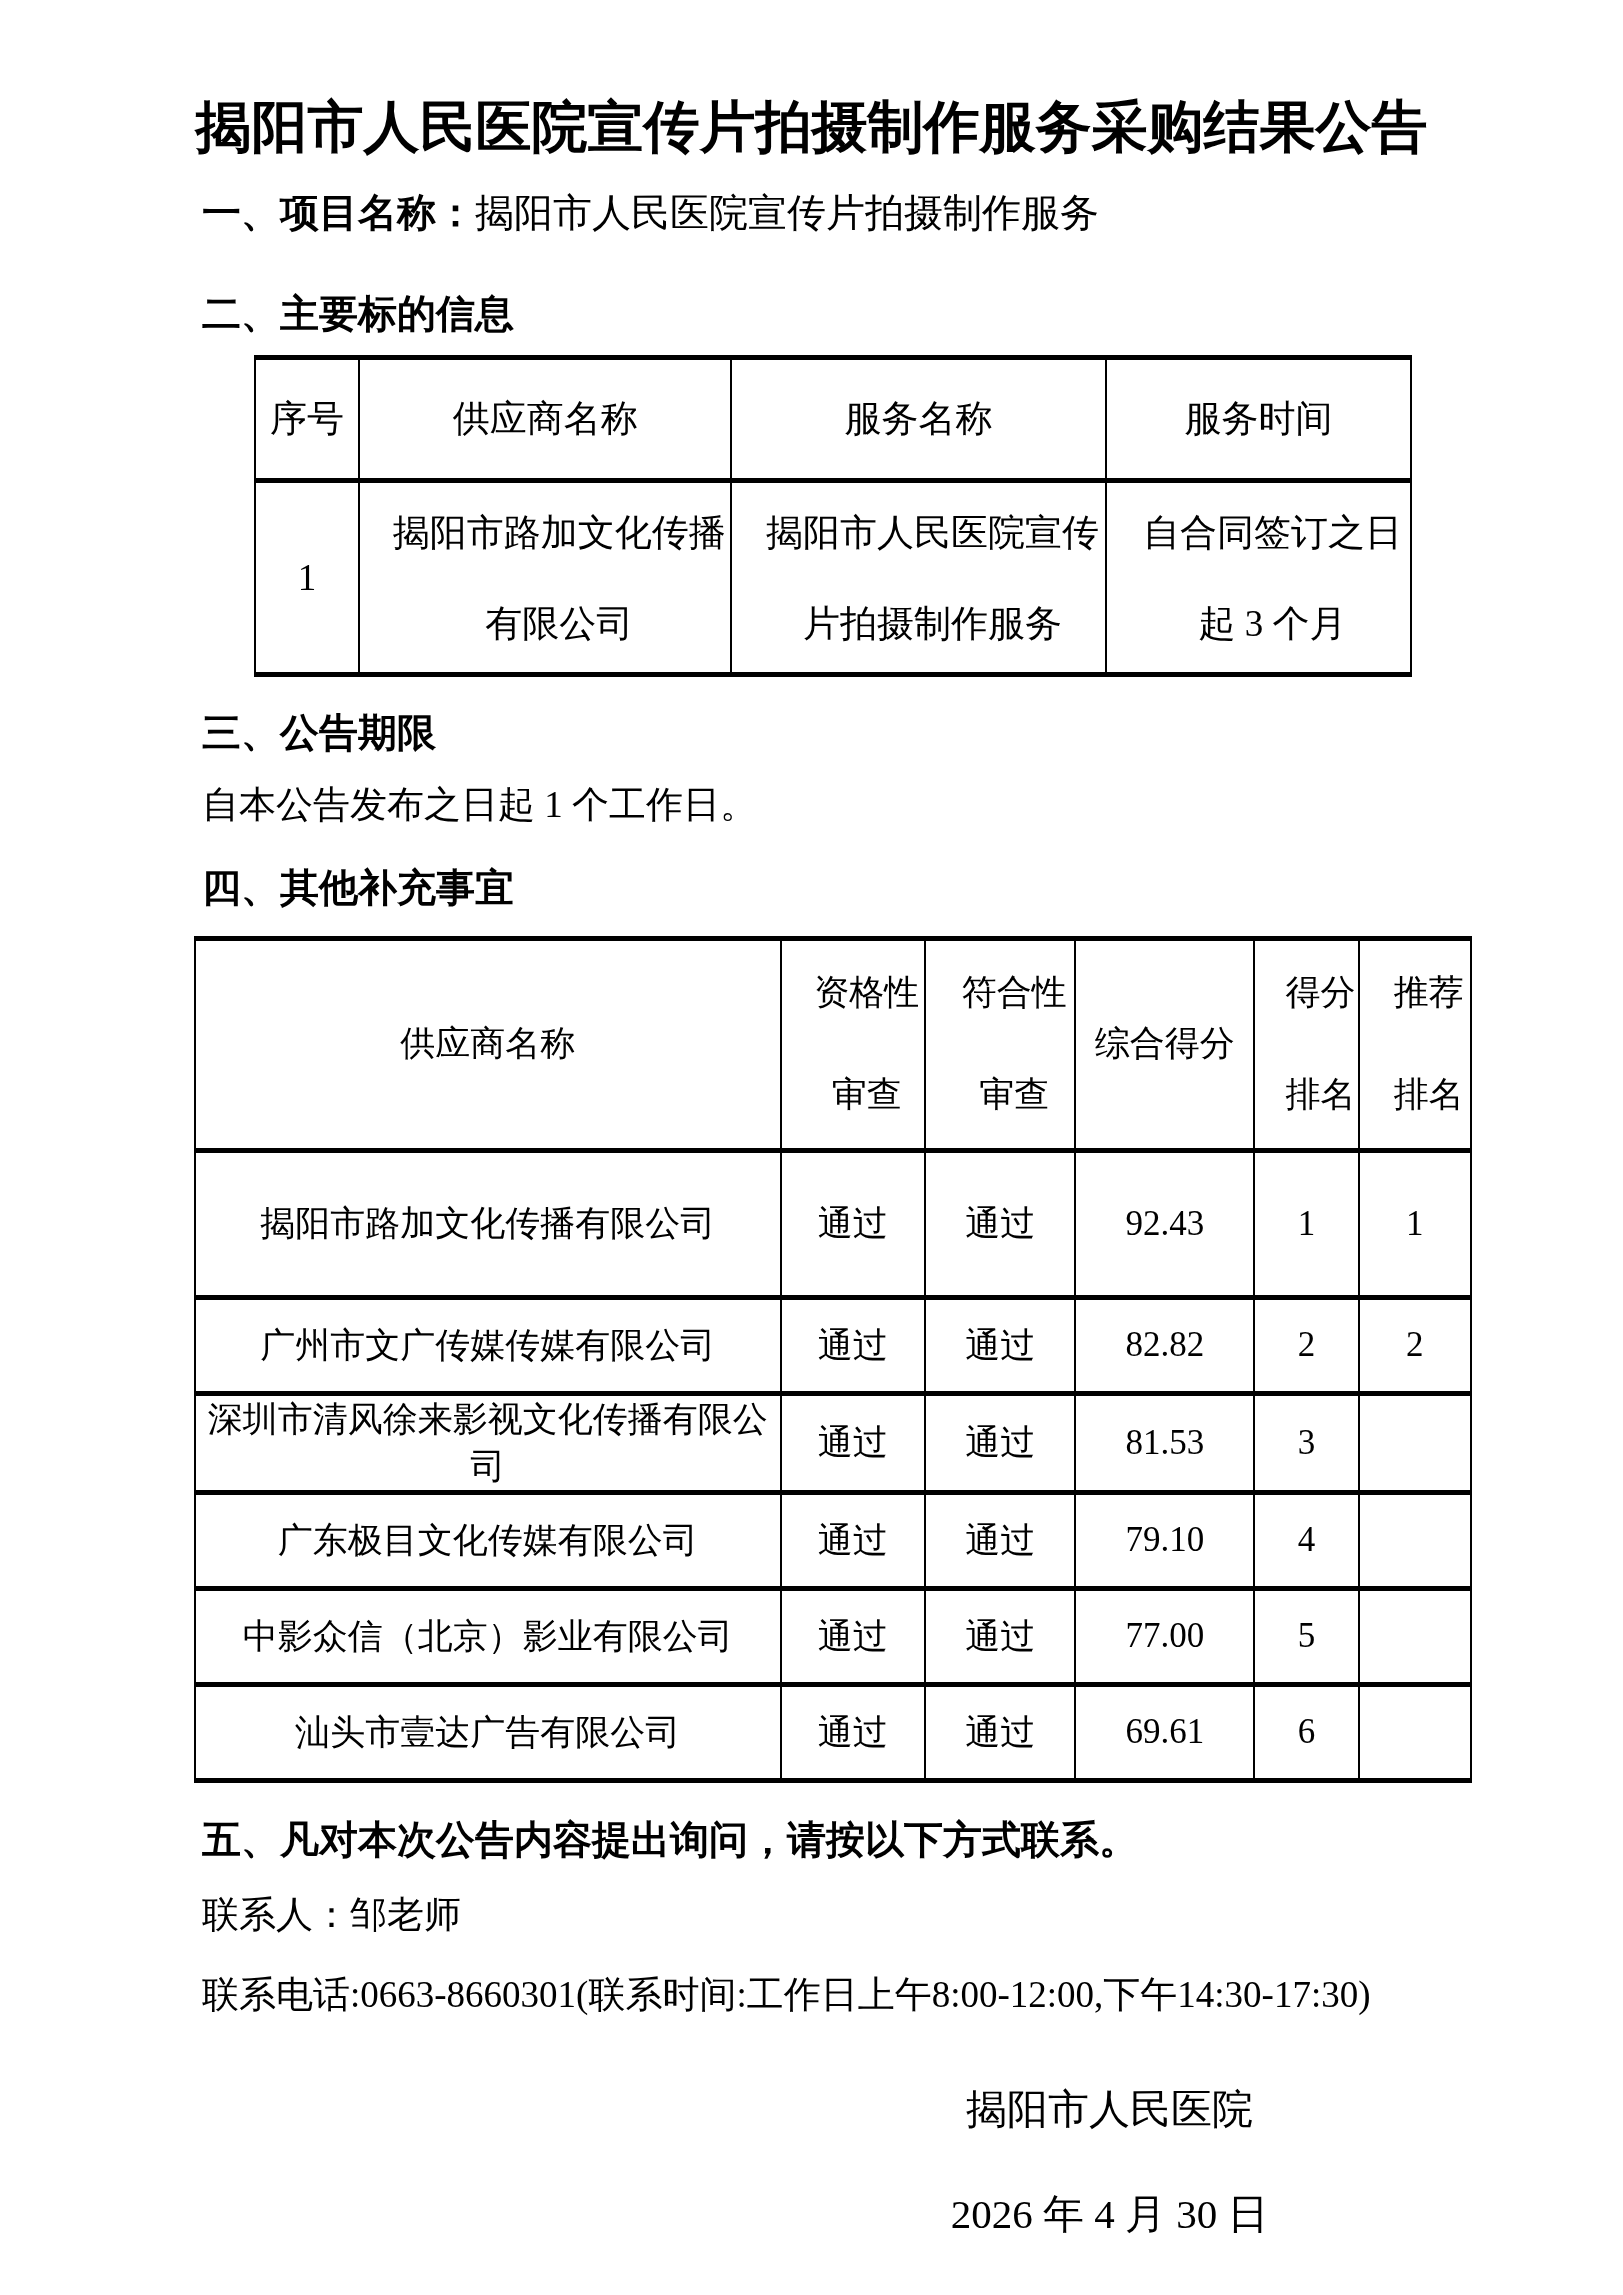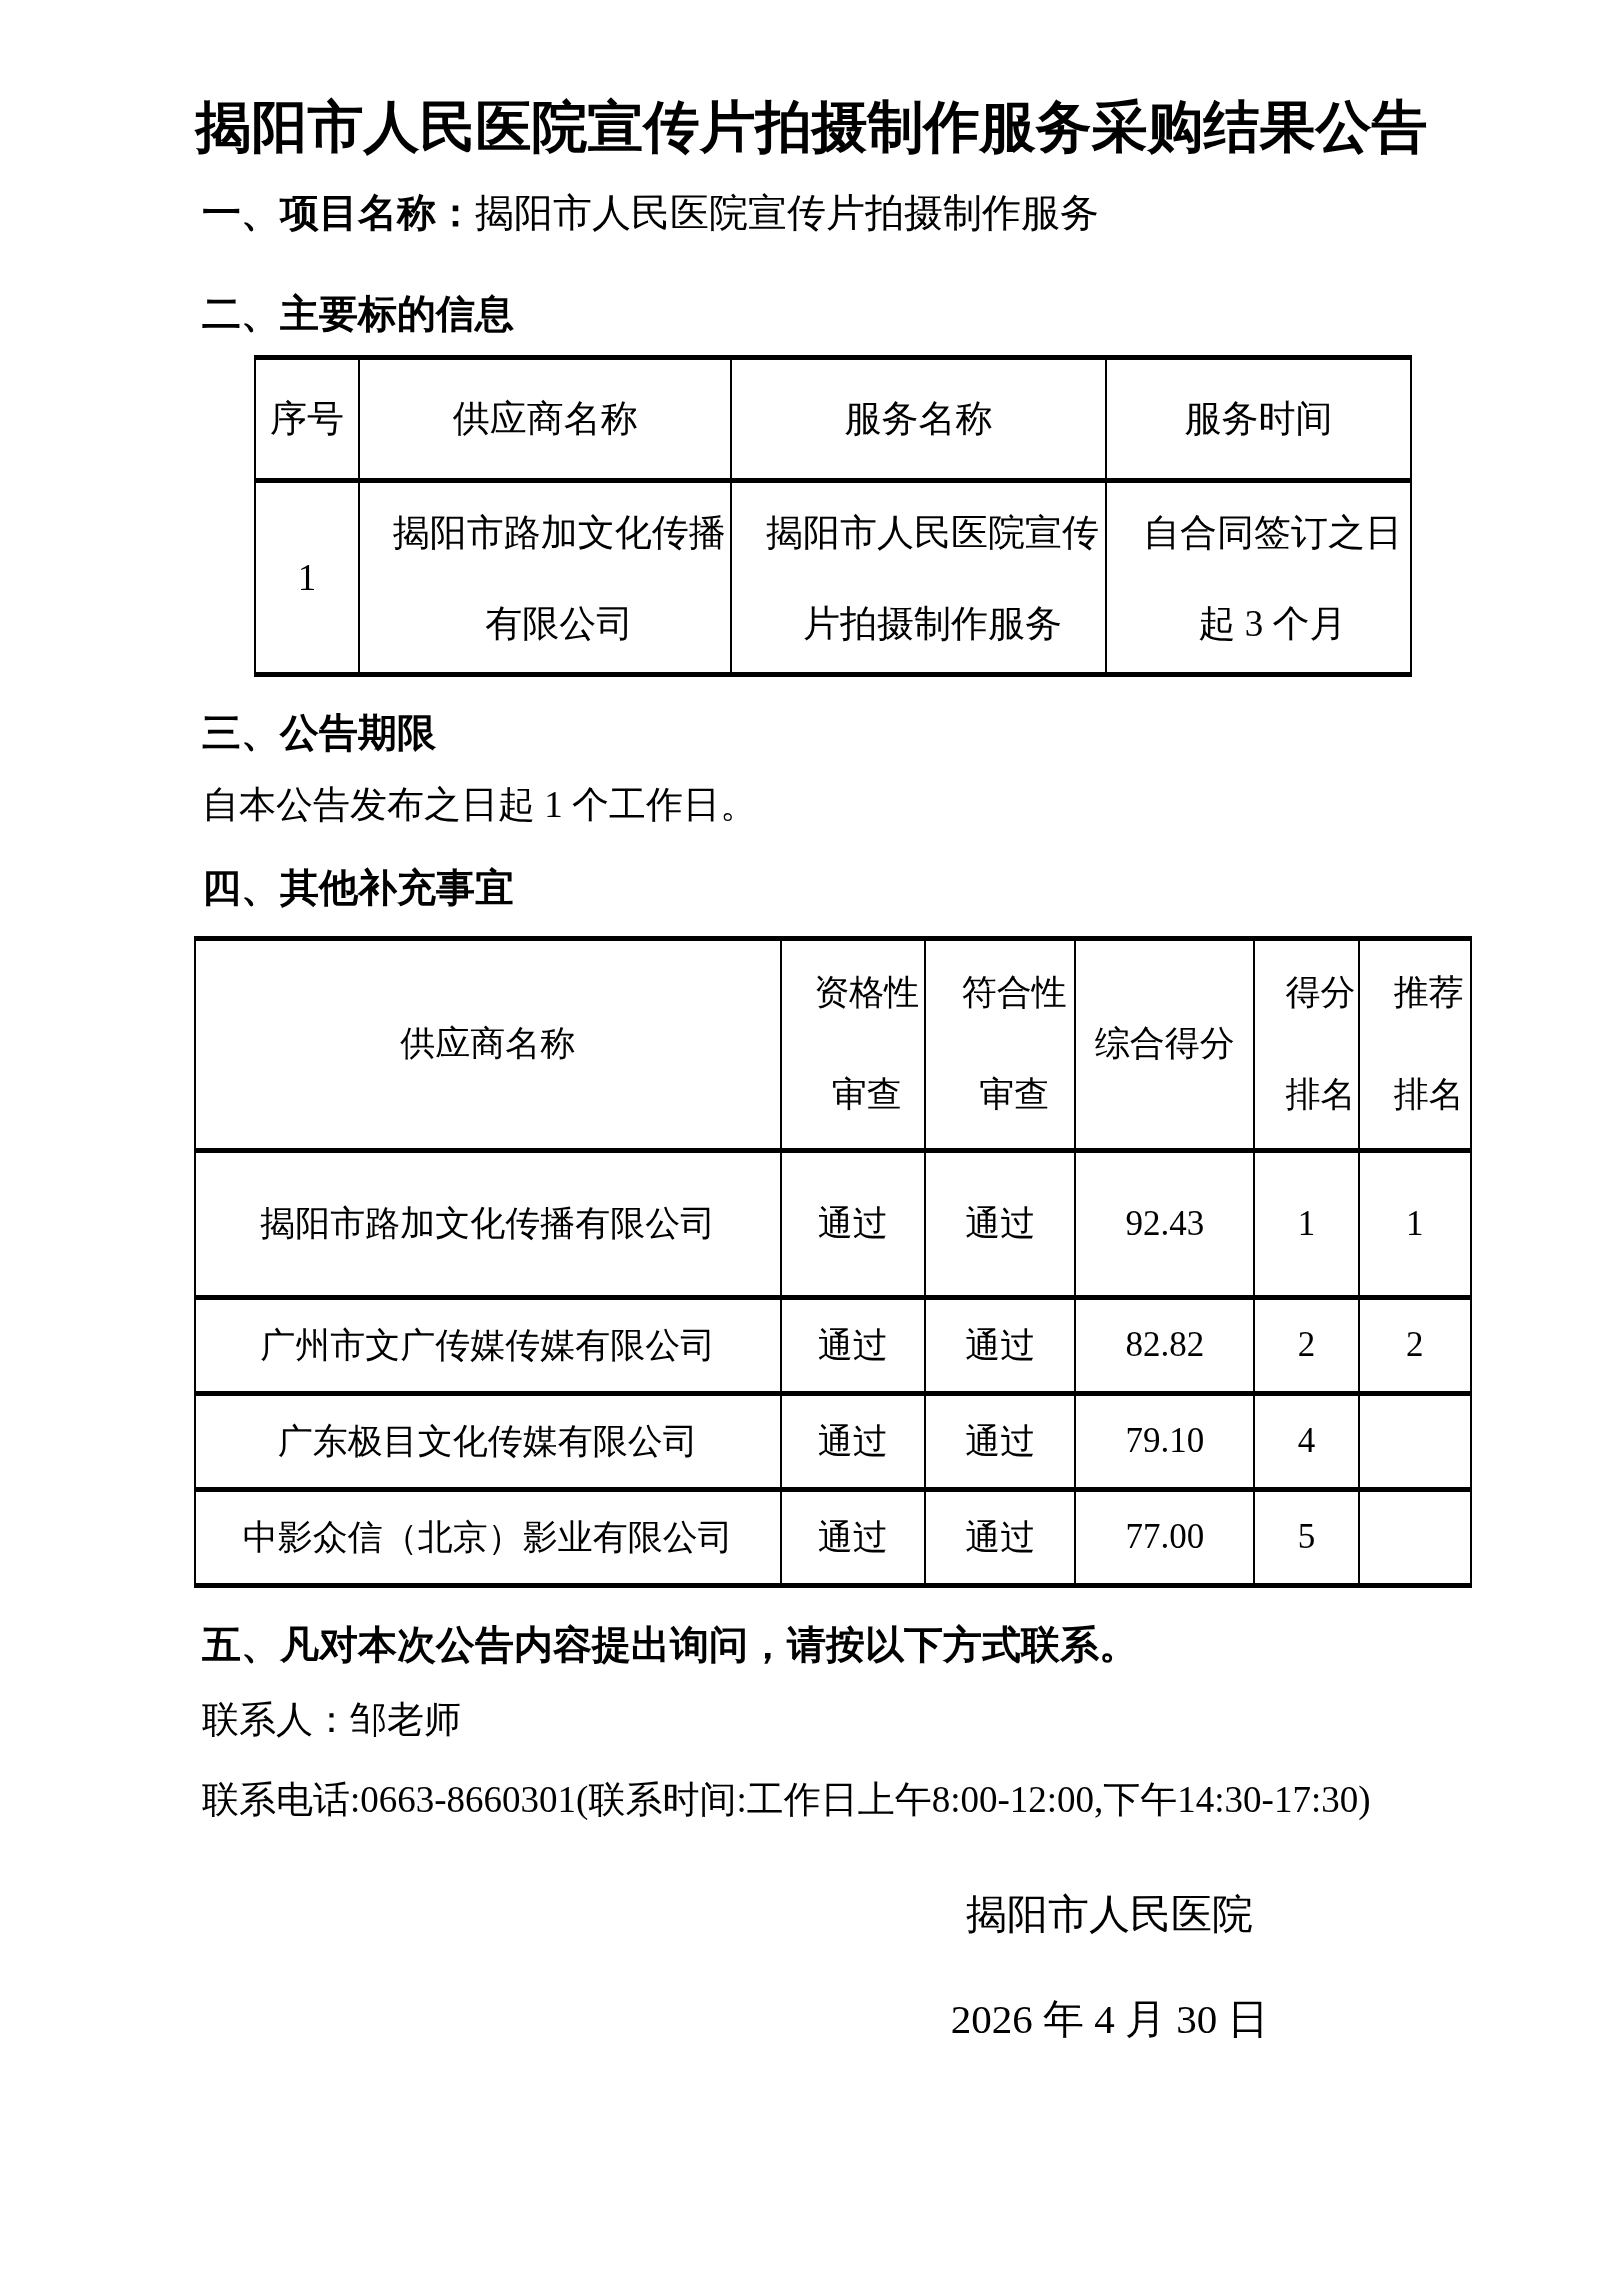--- a/index.html
+++ b/index.html
@@ -188,35 +188,51 @@
   </tr>
   <tr class="data-row">
     <td>广州市文广传媒传媒有限公司</td>
     <td>通过</td>
     <td>通过</td>
     <td>82.82</td>
     <td>2</td>
     <td>2</td>
   </tr>
   <tr class="data-row">
+    <td>深圳市清风徐来影视文化传播有限公司</td>
+    <td>通过</td>
+    <td>通过</td>
+    <td>81.53</td>
+    <td>3</td>
+    <td></td>
+  </tr>
+  <tr class="data-row">
     <td>广东极目文化传媒有限公司</td>
     <td>通过</td>
     <td>通过</td>
     <td>79.10</td>
     <td>4</td>
     <td></td>
   </tr>
   <tr class="data-row">
     <td>中影众信（北京）影业有限公司</td>
     <td>通过</td>
     <td>通过</td>
     <td>77.00</td>
     <td>5</td>
     <td></td>
   </tr>
+  <tr class="data-row">
+    <td>汕头市壹达广告有限公司</td>
+    <td>通过</td>
+    <td>通过</td>
+    <td>69.61</td>
+    <td>6</td>
+    <td></td>
+  </tr>
 </tbody>
   </table>
 
 <div class="heading mt-sec5">五、凡对本次公告内容提出询问，请按以下方式联系。</div>
 
 <div class="body-text mt-contact1">联系人：邹老师</div>
 <div class="body-text mt-contact2">联系电话:0663-8660301(联系时间:工作日上午8:00-12:00,下午14:30-17:30)</div>
 
 <div class="signature-block mt-sign-org">揭阳市人民医院</div>
 <div class="signature-block mt-sign-date">2026 年 4 月 30 日</div>

